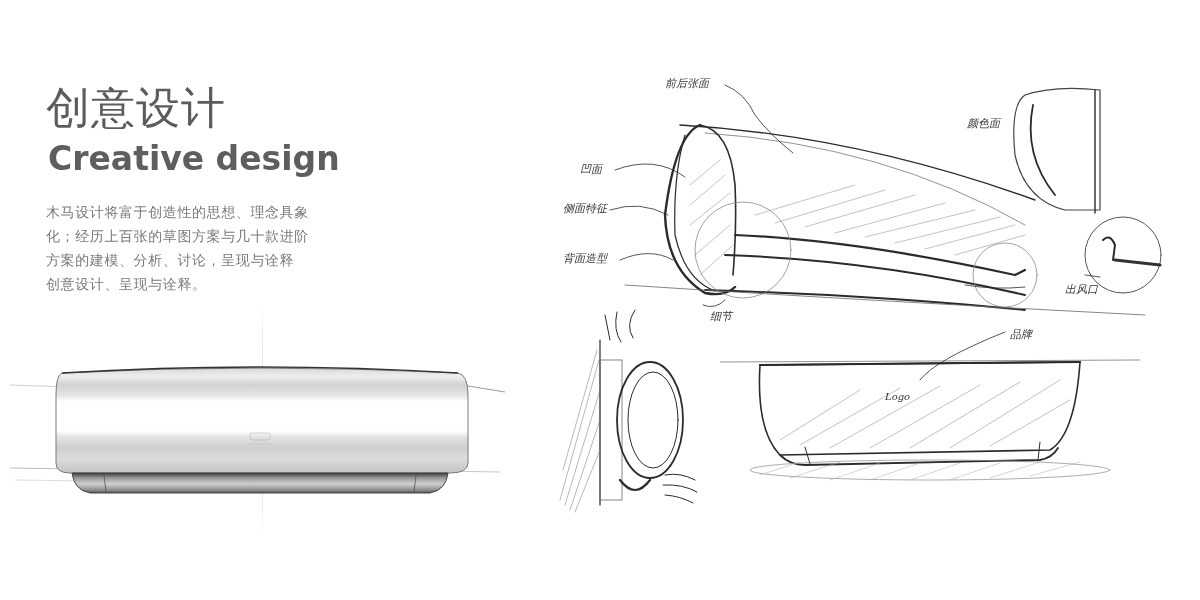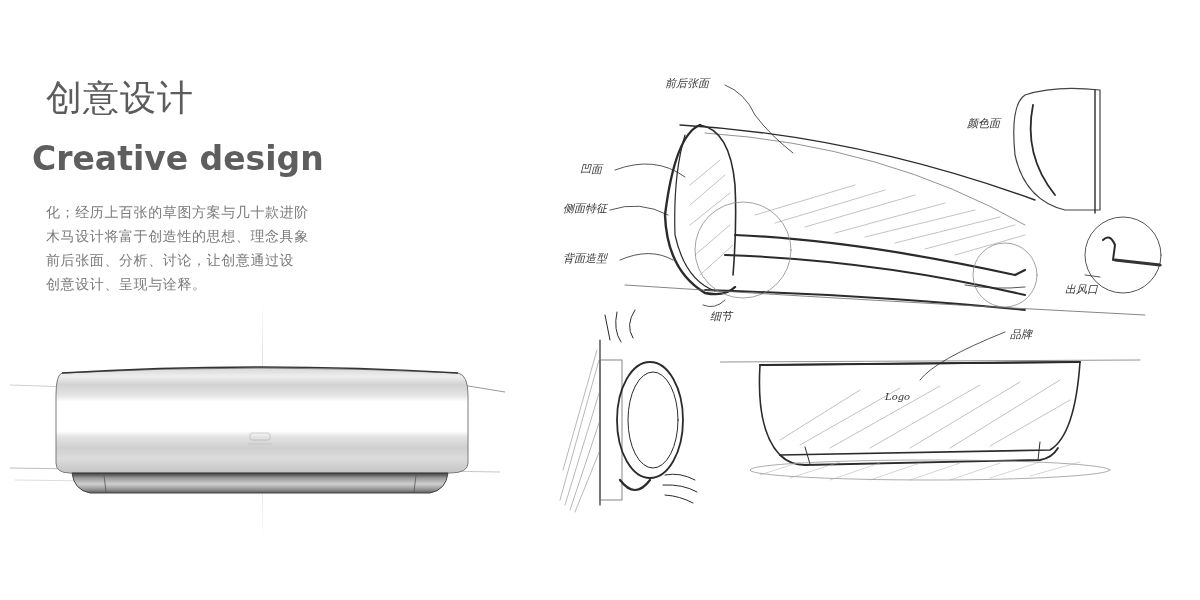--- a/index.html
+++ b/index.html
@@ -1,24 +1,24 @@
 <!DOCTYPE html>
 <html><head>
   <meta charset="utf-8">
   <style>
     * { margin: 0; padding: 0; box-sizing: border-box; }
     html, body { width: 1200px; height: 600px; background: #ffffff; overflow: hidden; }
     body { position: relative; font-family: "DejaVu Sans", "Liberation Sans", sans-serif; color: #5f5f5f; }
 
     .title-cn {
-      position: absolute; left: 46px; top: 72px;
-      font-size: 36px; line-height: 52px; color: #5c5c5c; letter-spacing: 1px; font-weight: normal;
+      position: absolute; left: 46px; top: 82px;
+      font-size: 44px; line-height: 52px; color: #5c5c5c; letter-spacing: 1px; font-weight: normal;
     }
     .title-en {
-      position: absolute; left: 32px; top: 139px;
+      position: absolute; left: 48px; top: 139px;
       font-family: "DejaVu Sans", sans-serif;
       font-size: 33px; line-height: 40px; color: #5e5e5e; letter-spacing: 0px;
     }
     .desc {
       position: absolute; left: 46px; top: 200px; width: 320px;
       font-size: 14px; line-height: 24px; color: #7a7a7a; letter-spacing: 0.6px;
     }
     .desc p { margin: 0; white-space: nowrap; }
 
     .guide-v {
@@ -31,23 +31,23 @@
     .sketch-side { position: absolute; left: 555px; top: 300px; width: 150px; height: 220px; }
     .sketch-front { position: absolute; left: 720px; top: 320px; width: 430px; height: 180px; }
   </style>
 </head>
 <body>
 
 <h1 class="title-cn">创意设计</h1>
 <h2 class="title-en">Creative design</h2>
 
 <div class="desc">
+  <p>木马设计将富于创造性的思想、理念具象</p>
   <p>化；经历上百张的草图方案与几十款进阶</p>
-  <p>木马设计将富于创造性的思想、理念具象</p>
-  <p>前后张面、分析、讨论，让创意通过设</p>
+  <p>方案的建模、分析、讨论，呈现与诠释</p>
   <p>创意设计、呈现与诠释。</p>
 </div>
 
 <div class="guide-v"></div>
 
 <svg class="render" viewBox="0 0 500 160">
   <defs>
     <linearGradient id="bodyGrad" x1="0" y1="0" x2="0" y2="1">
       <stop offset="0" stop-color="#d8d8d8"></stop>
       <stop offset="0.08" stop-color="#eeeeee"></stop>

